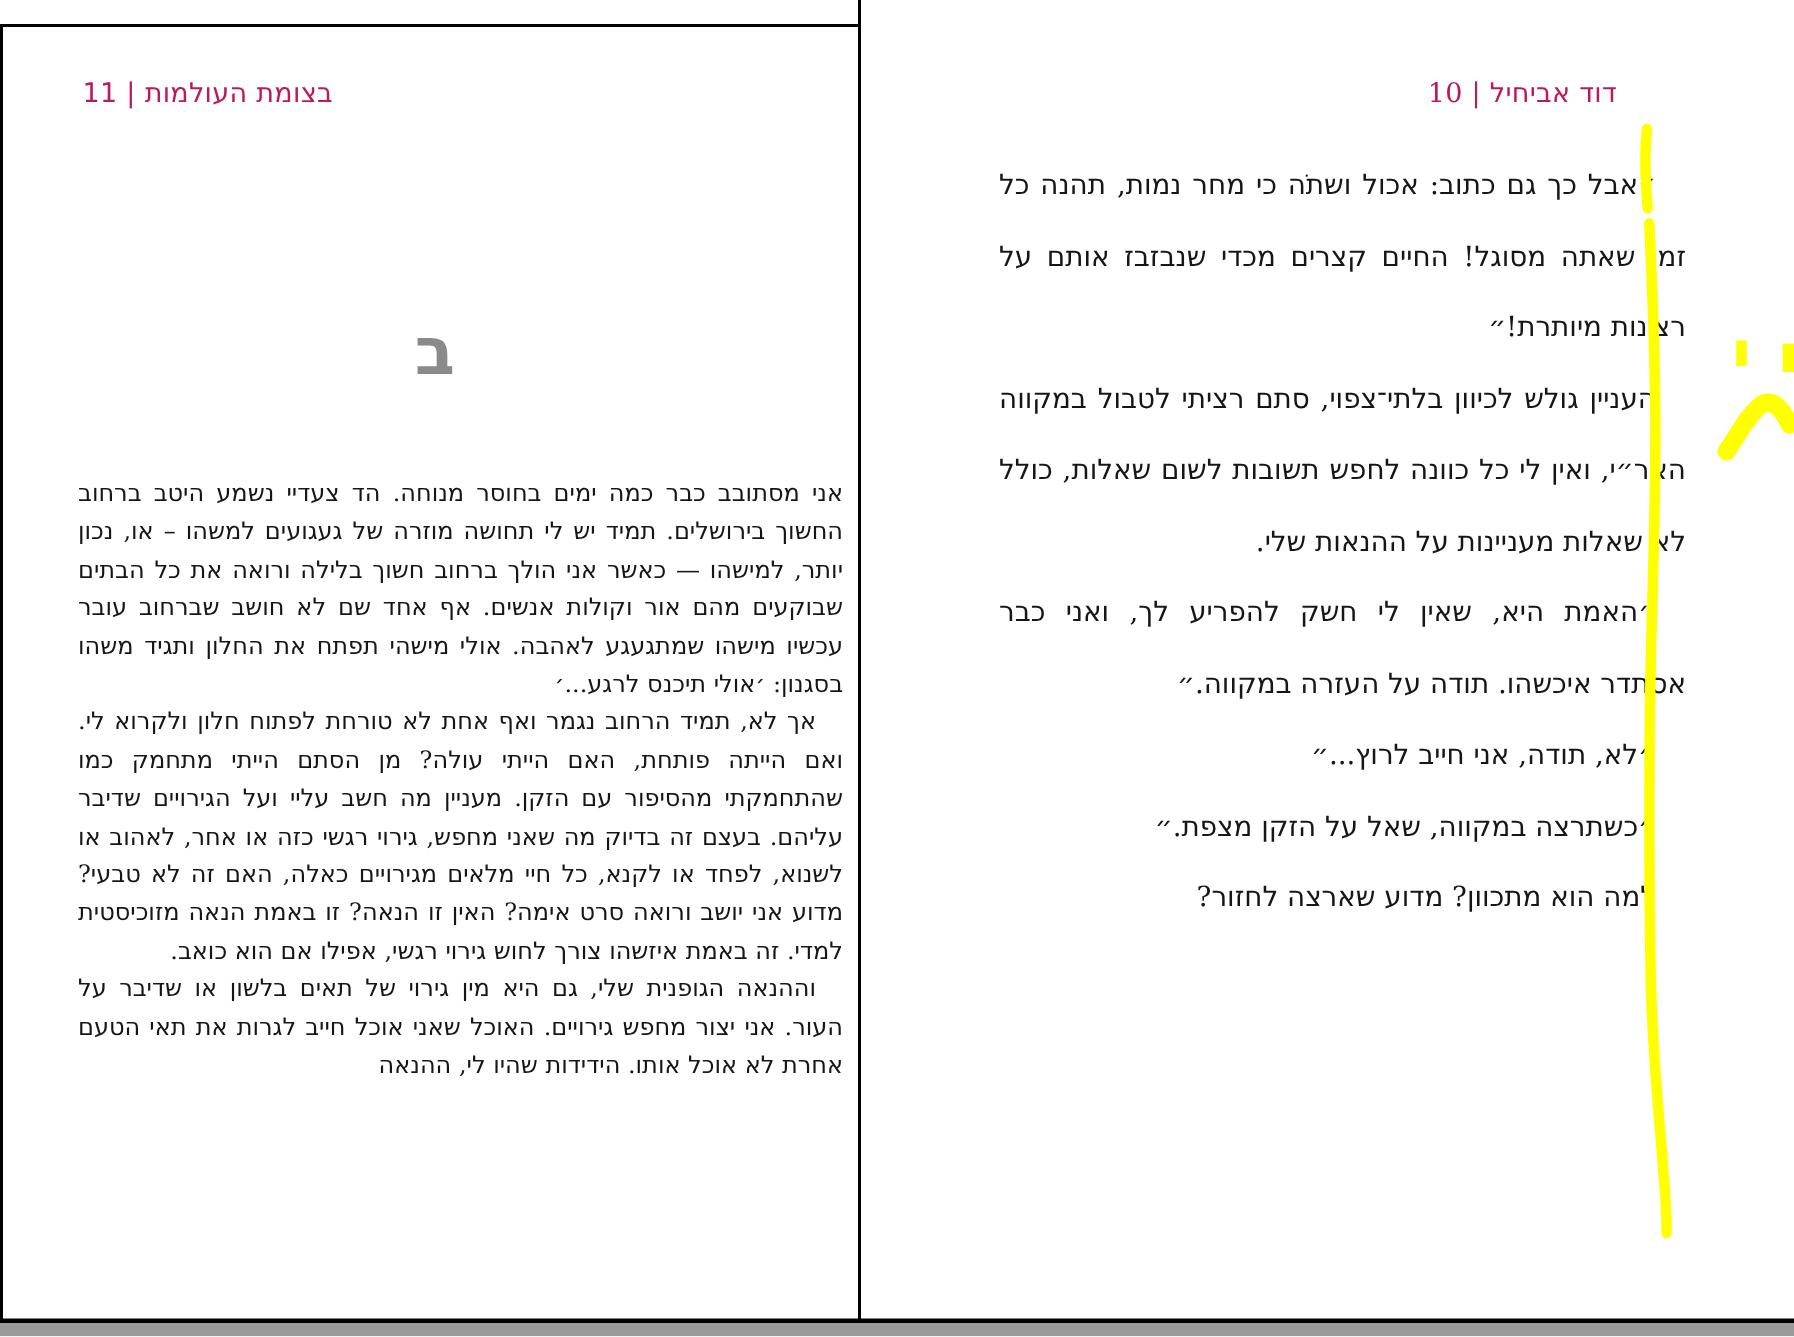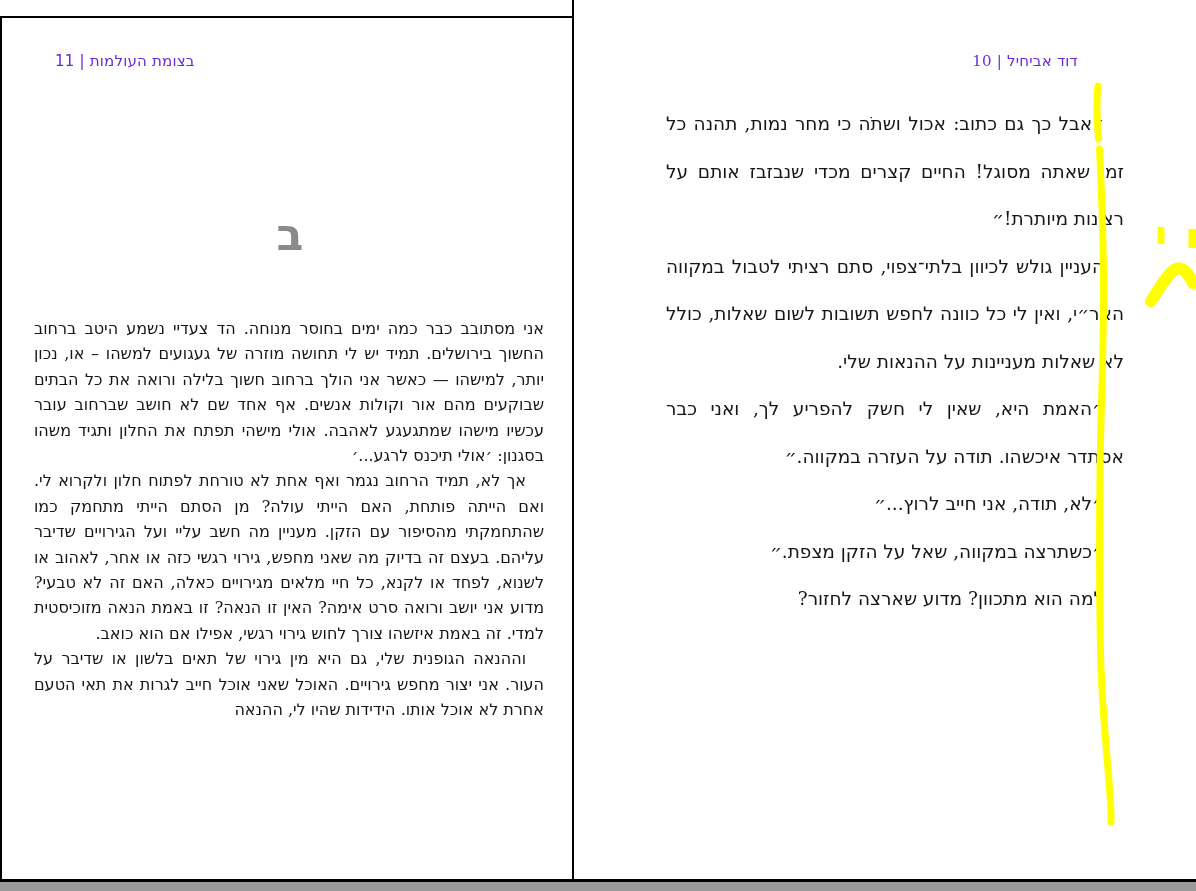--- a/index.html
+++ b/index.html
@@ -14,38 +14,38 @@
   .rule{position:absolute;background:#000;}
   .top-rule-left{left:0;top:16px;width:574px;height:2px;}
   .left-edge-rule{left:0;top:16px;width:2px;height:866px;}
   .spine-rule{left:572px;top:0;width:2px;height:882px;}
   .bottom-rule{left:0;top:879px;width:1196px;height:3px;}
   .bottom-strip{position:absolute;left:0;top:882px;width:1196px;height:9px;background:#9a9a9a;}
 
   
   .running-head{
     position:absolute;top:52px;
-    font-size:15px;color:#6d28d9;
+    font-size:18px;color:#be185d;
     direction:rtl;unicode-bidi:plaintext;
     letter-spacing:.2px;
     white-space:nowrap;
   }
   .running-head.left-page-head{left:55px;font-family:"DejaVu Sans", sans-serif;}
   .running-head.right-page-head{right:118px;font-family:"DejaVu Serif","DejaVu Sans",serif;margin-left:40px;}
 
   
   .chapter-letter{
     position:absolute;left:35px;top:213px;width:510px;
     text-align:center;
     font-size:44px;font-weight:bold;color:#8a8a8a;
     font-family:"DejaVu Sans", sans-serif;
     line-height:1;
   }
   .body-left{
-    position:absolute;left:34px;top:316px;width:510px;height:500px;
+    position:absolute;left:52px;top:316px;width:510px;height:500px;
     direction:rtl;
     text-align:justify;
     font-family:"DejaVu Serif","DejaVu Sans",serif;
     font-size:16px;line-height:25.4px;color:#161616;
     overflow:hidden;
   }
   .body-left p{margin:0;text-indent:18px;}
   .body-left p.noindent{text-indent:0;}
 
   

